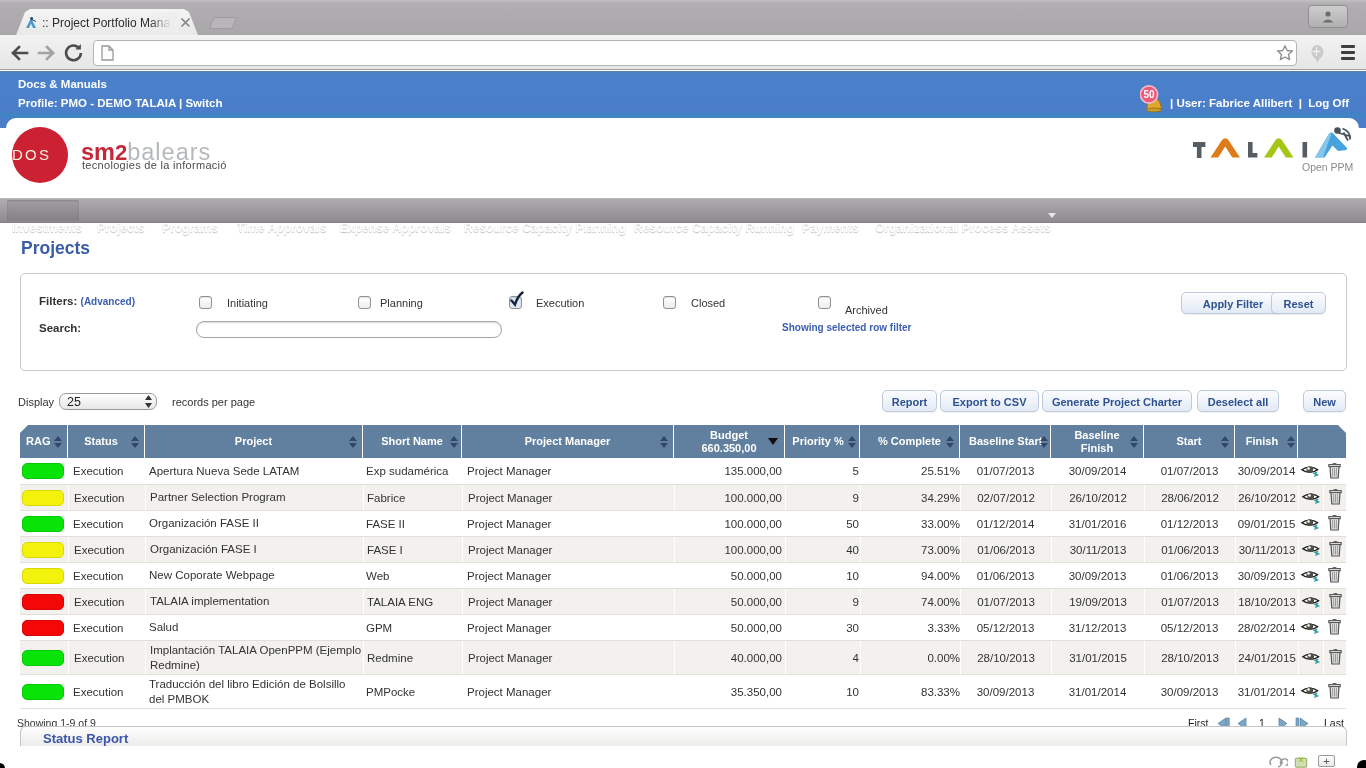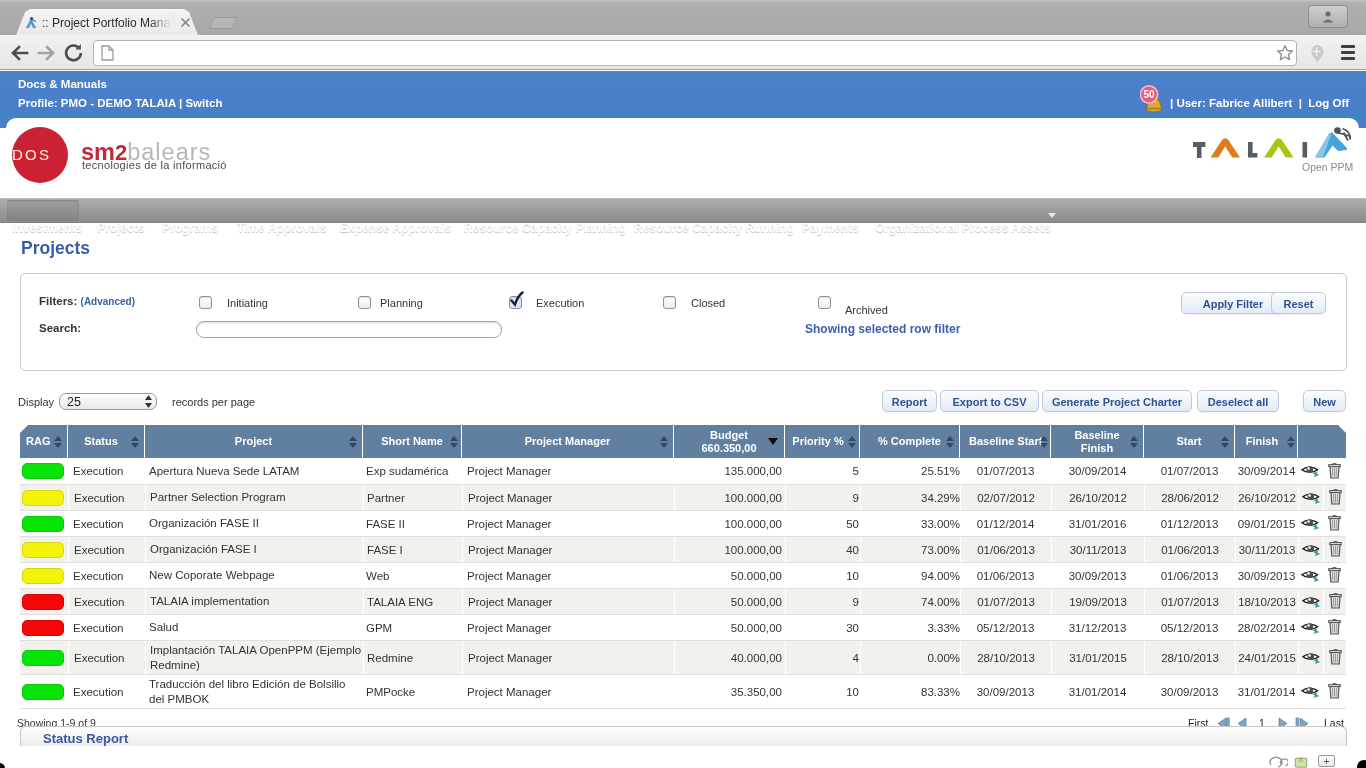--- a/index.html
+++ b/index.html
@@ -171,21 +171,21 @@
       <path d="M2.5 9.5 L6 13.5 Q8.5 5.5 13.5 1.5" stroke="#14213a" stroke-width="2.4" fill="none" stroke-linecap="round"></path>
     </svg>
 <div class="cb" style="left:663px;top:296px"></div>
     <div class="lbl" style="left:691px;top:297px">Closed</div>
 <div class="cb" style="left:818px;top:296px"></div>
     <div class="lbl" style="left:845px;top:304px">Archived</div>
 <div class="btn" style="left:1181px;top:292px;width:104px"><span>Apply Filter</span></div>
 <div class="btn" style="left:1271px;top:292px;width:55px"><span>Reset</span></div>
 <div class="lbl" style="left:39px;top:322px;font-weight:bold;font-size:11.5px">Search:</div>
 <div id="searchinput"></div>
-<div class="lbl blink" style="left:805px;top:322px;font-weight:bold;font-size:12px">Showing selected row filter</div>
+<div class="lbl blink" style="left:782px;top:322px;font-weight:bold;font-size:10px">Showing selected row filter</div>
 
 <div class="lbl" style="left:18px;top:396px;font-size:11px">Display</div>
 <div id="selectbox"><span style="position:relative;left:7px;top:1px">25</span></div>
 <svg class="abs" style="left:144px;top:395px" width="9" height="13" viewBox="0 0 9 13">
       <path d="M4.5 0 L8 5 H1 Z" fill="#333"></path>
       <path d="M4.5 13 L8 8 H1 Z" fill="#333"></path>
     </svg>
 <div class="lbl" style="left:172px;top:396px;font-size:11px">records per page</div>
 <div class="btn" style="left:882px;top:390px;width:55px"><span>Report</span></div>
 <div class="btn" style="left:940px;top:390px;width:99px"><span>Export to CSV</span></div>
@@ -297,21 +297,21 @@
           <td class="ic2"><svg width="15" height="17" viewBox="0 0 15 17">
               <use href="#trash"></use>
             </svg></td>
         </tr>
 <tr class="even r26">
           <td>
             <div class="rag y"></div>
           </td>
           <td class="st">Execution</td>
           <td class="pj">Partner Selection Program</td>
-          <td class="sn">Partner</td>
+          <td class="sn">Fabrice</td>
           <td class="pm">Project Manager</td>
           <td class="num bu">100.000,00</td>
           <td class="num pr">9</td>
           <td class="num pc">34.29%</td>
           <td class="ctr">02/07/2012</td>
           <td class="ctr">26/10/2012</td>
           <td class="ctr">28/06/2012</td>
           <td class="ctr">26/10/2012</td>
           <td class="ic"><svg width="19" height="14" viewBox="0 0 17.4 12.8" style="overflow:visible">
               <use href="#eye"></use>

